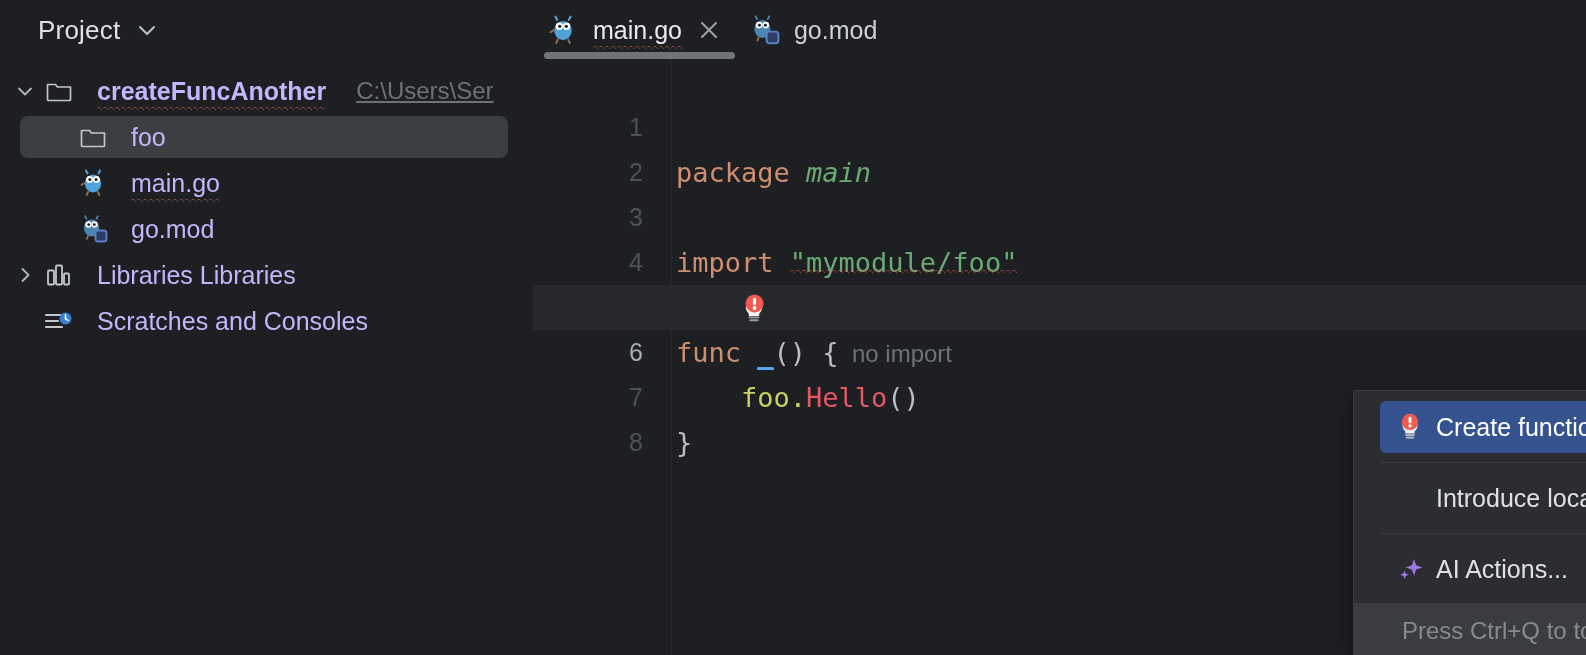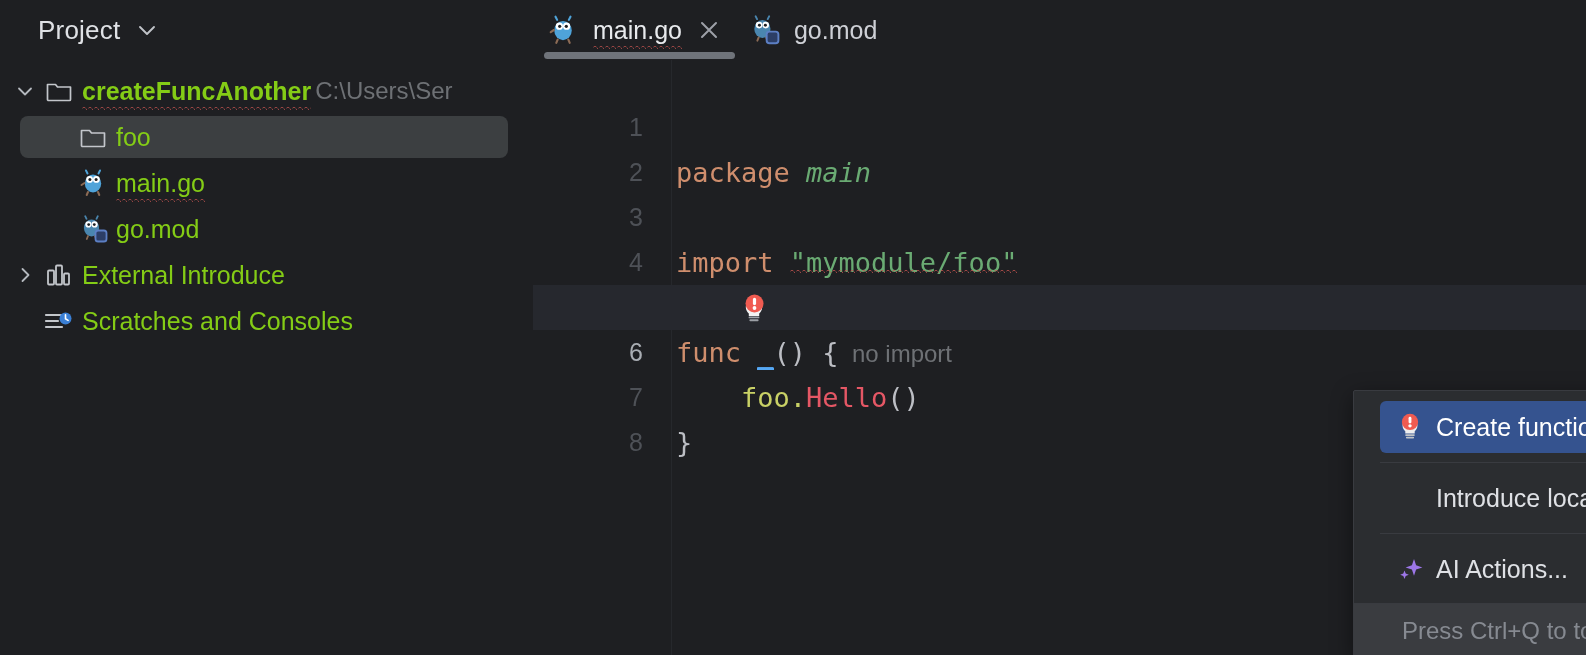--- a/index.html
+++ b/index.html
@@ -85,30 +85,32 @@
   }
   .tree-icon {
     width: 34px;
     display: flex;
     justify-content: center;
     align-items: center;
     flex: 0 0 34px;
     margin-right: 6px;
   }
   .tree-label {
-    color: #84cc16;
+    color: #c4b5fd;
     font-size: 25px;
     white-space: nowrap;
+    margin-left: 15px;
   }
   .tree-label.bold { font-weight: 700; }
   .tree-path {
     color: #6E7175;
     font-size: 24px;
-    margin-left: 4px;
+    margin-left: 30px;
     white-space: nowrap;
+    text-decoration: underline;
   }
   .squiggle {
     position: relative;
   }
   .squiggle::after {
     content: "";
     position: absolute;
     left: 0;
     right: 0;
     bottom: -4px;
@@ -387,21 +389,21 @@
                 <path d="M7.5 4 L13.5 10 L7.5 16" fill="none" stroke="#B4B8BE" stroke-width="1.8" stroke-linecap="round" stroke-linejoin="round"></path>
               </svg>
           </span>
           <span class="tree-icon">
             <svg width="28" height="26" viewBox="0 0 28 26">
               <rect x="3" y="8.5" width="6" height="14" rx="1" fill="none" stroke="#C3C6CB" stroke-width="1.8"></rect>
               <rect x="11" y="3.5" width="6" height="19" rx="1" fill="none" stroke="#C3C6CB" stroke-width="1.8"></rect>
               <rect x="19" y="11.5" width="5" height="11" rx="1" fill="none" stroke="#C3C6CB" stroke-width="1.8"></rect>
             </svg>
           </span>
-          <span class="tree-label">External Introduce</span>
+          <span class="tree-label">Libraries Libraries</span>
         </div>
       </div>
 
       <div class="tree-row">
         <div class="tw" style="padding-left:42px;">
           <span class="tree-icon">
             <svg width="30" height="26" viewBox="0 0 30 26">
               <path d="M2 7h16 M2 13h12 M2 19h16" stroke="#C3C6CB" stroke-width="2.2" stroke-linecap="round"></path>
               <circle cx="21.5" cy="10.5" r="6" fill="#3A7FD5"></circle>
               <path d="M21.5 6.8v4l2.6 1.6" stroke="#FFFFFF" stroke-width="1.6" stroke-linecap="round" fill="none"></path>

